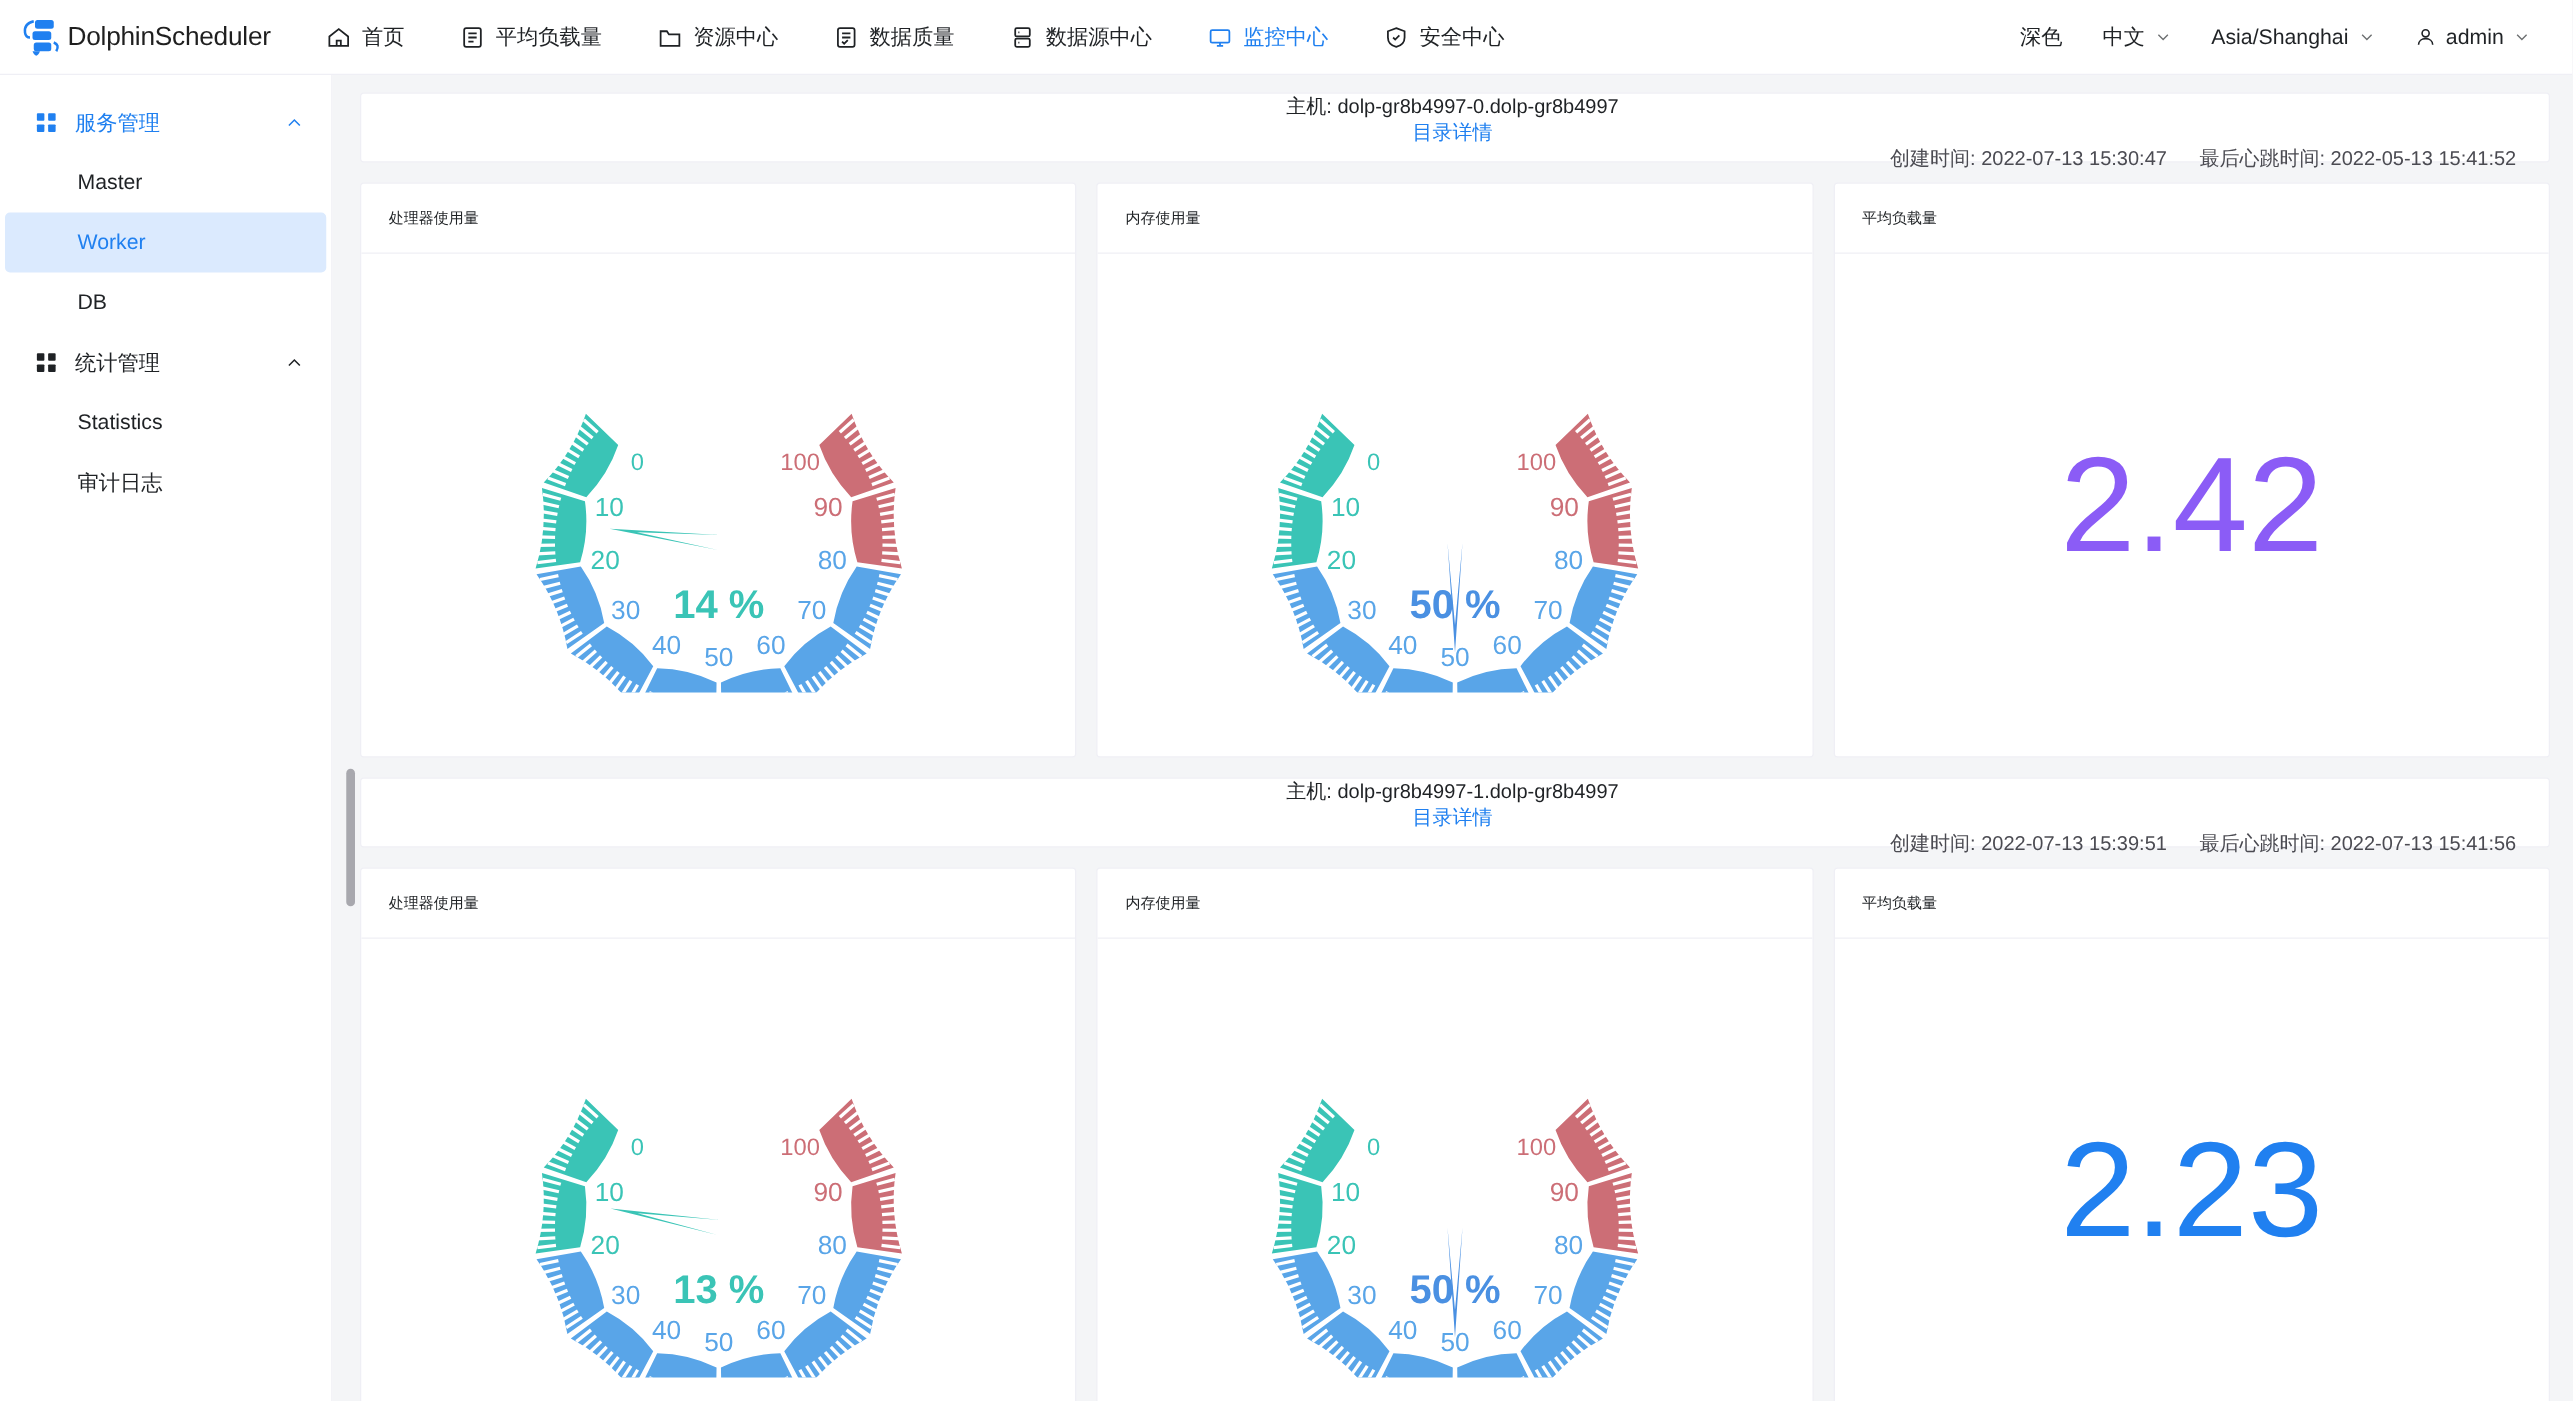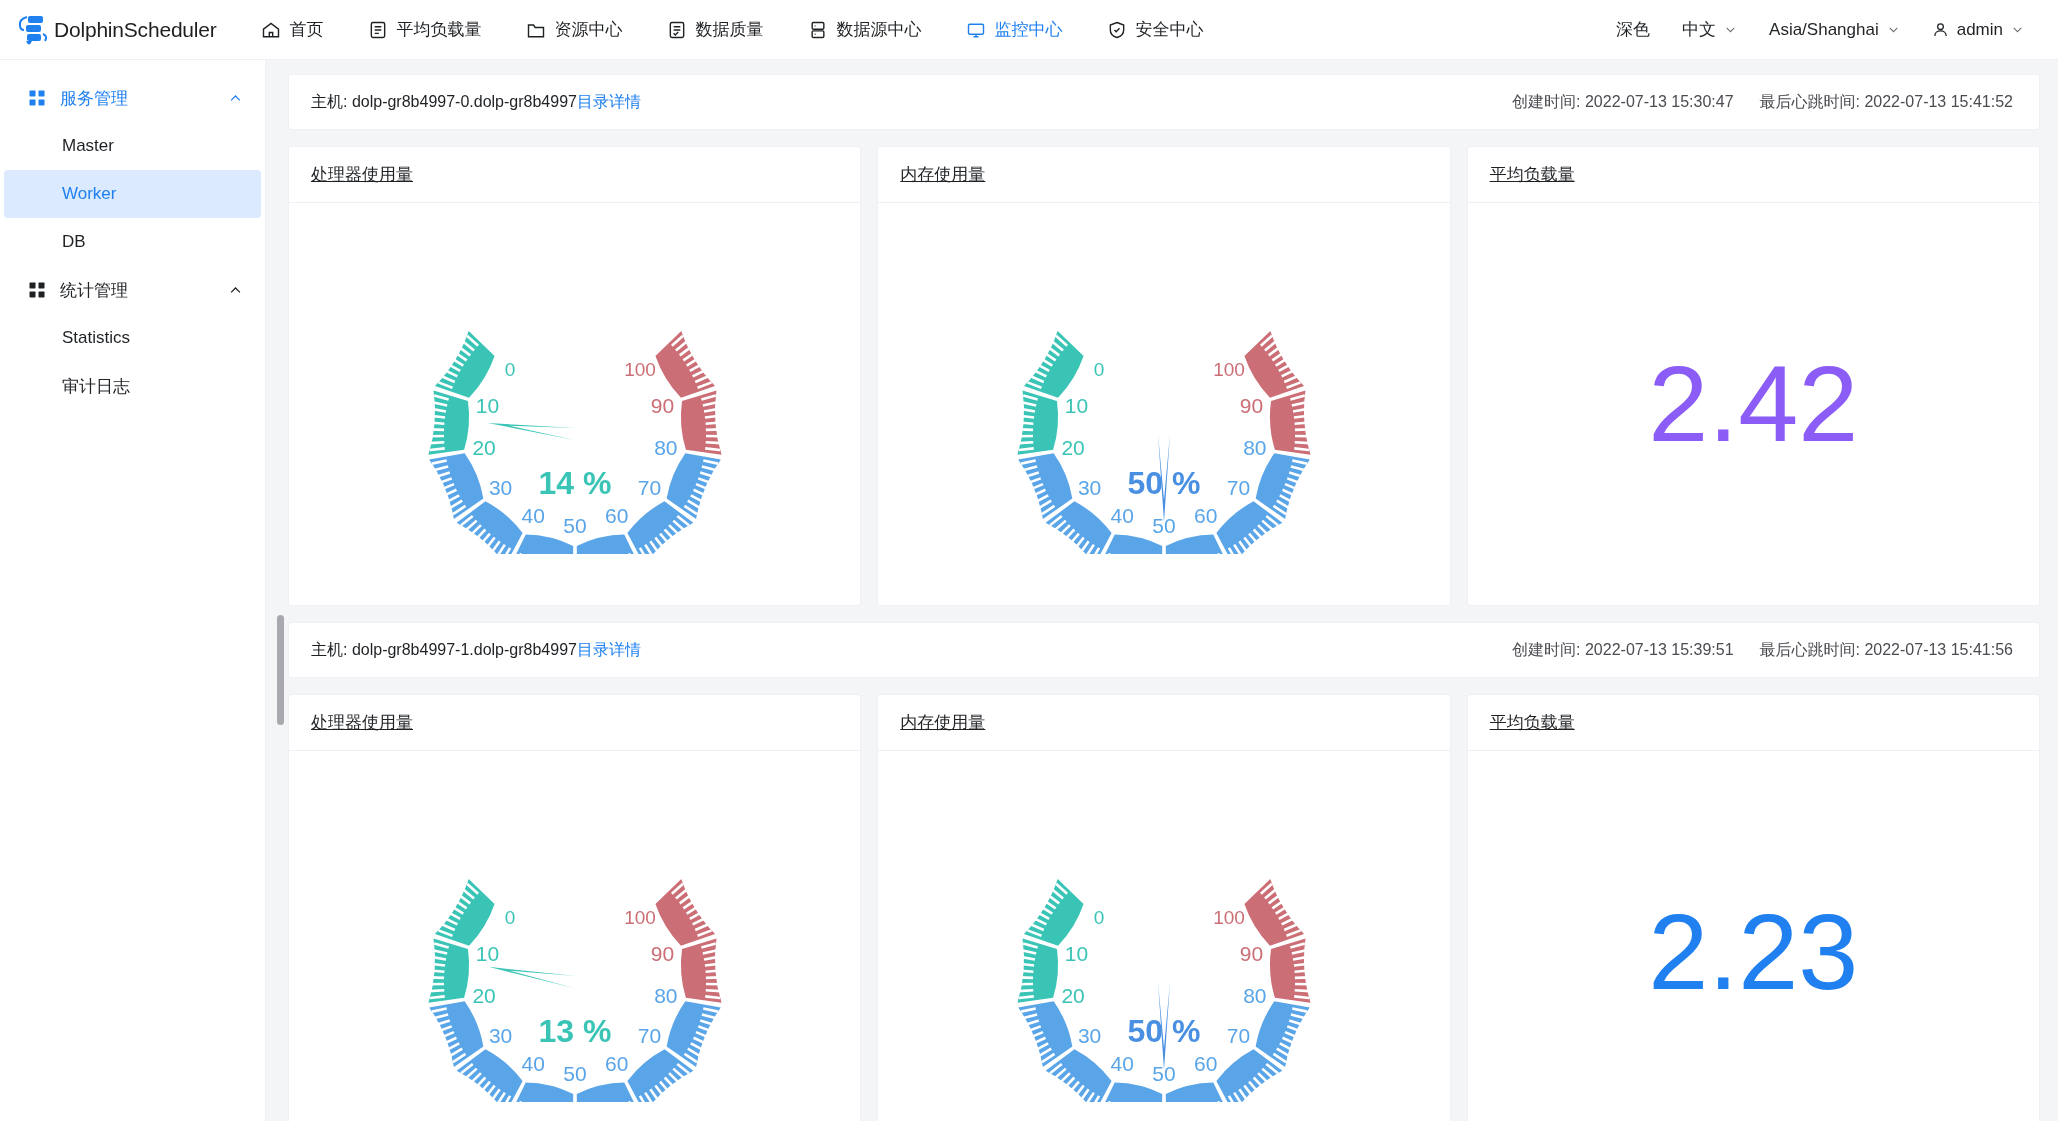--- a/index.html
+++ b/index.html
@@ -77,36 +77,35 @@
   .scrollbar-thumb {
     position: absolute; left: 3px; top: 555px; width: 7px; height: 110px;
     background: #a8a8ae; border-radius: 4px;
   }
 
   .host-block { margin-bottom: 16px; }
 
   .host-bar {
     background: #fff; border: 1px solid #efeff5; border-radius: 3px;
     height: 56px; display: flex; align-items: center;
-    padding: 0 26px 0 22px; font-size: 16px; color: #1f2225;
+    padding: 0 26px 0 22px; font-size: 16px; color: #1f2225; flex-direction: column;
   }
   .host-name { white-space: nowrap; }
   .host-link { color: #2080f0; cursor: pointer; white-space: nowrap; }
   .host-times { margin-left: auto; display: flex; gap: 26px; color: #4b4b52; font-size: 16px; white-space: nowrap; }
 
   .cards { display: flex; gap: 16px; margin-top: 16px; }
   .card {
     flex: 1; background: #fff; border: 1px solid #efeff5; border-radius: 3px;
     height: 460px; display: flex; flex-direction: column; overflow: hidden;
   }
   .card-head {
     height: 56px; flex: 0 0 56px; display: flex; align-items: center;
-    padding-left: 22px; font-size: 17px; color: #1f2225;
+    padding-left: 22px; font-size: 12px; color: #1f2225;
     border-bottom: 1px solid #efeff5;
-    text-decoration: underline;
   }
   .card-body { flex: 1; display: flex; align-items: center; justify-content: center; }
 
   .gauge-wrap { width: 340px; height: 300px; }
   .gauge-wrap svg { width: 100%; height: 100%; display: block; }
 
   .load-value { font-size: 108px; font-weight: 400; line-height: 1; }
 </style>
 </head>
 <body>
@@ -255,21 +254,21 @@
     <div class="scrollbar-track">
       <div class="scrollbar-thumb"></div>
     </div>
     <div id="host-list">
         <div class="host-block">
           <div class="host-bar">
             <span class="host-name">主机: dolp-gr8b4997-0.dolp-gr8b4997</span>
             <span class="host-link">目录详情</span>
             <span class="host-times">
               <span>创建时间: 2022-07-13 15:30:47</span>
-              <span>最后心跳时间: 2022-07-13 15:41:52</span>
+              <span>最后心跳时间: 2022-05-13 15:41:52</span>
             </span>
           </div>
           <div class="cards">
             <div class="card">
               <div class="card-head">处理器使用量</div>
               <div class="card-body">
                 <div class="gauge-wrap">
                   <svg viewBox="0 0 340 300">
                     <path d="M 63.71730793104804 77.00490610433748 A 148 148 0 0 1 29.97936689352329 132.06022210667385 L 64.03843981131493 143.72124916180724 A 112 112 0 0 0 89.56985465052284 102.0577667816608 Z" fill="#3ac4b6"></path>
                     <path d="M 28.542633809847132 136.4820318656191 A 148 148 0 0 1 23.47649865794949 200.85338232676227 L 59.117350335745556 195.78093797700927 A 112 112 0 0 0 62.95118234258702 147.067483573982 Z" fill="#3ac4b6"></path>

